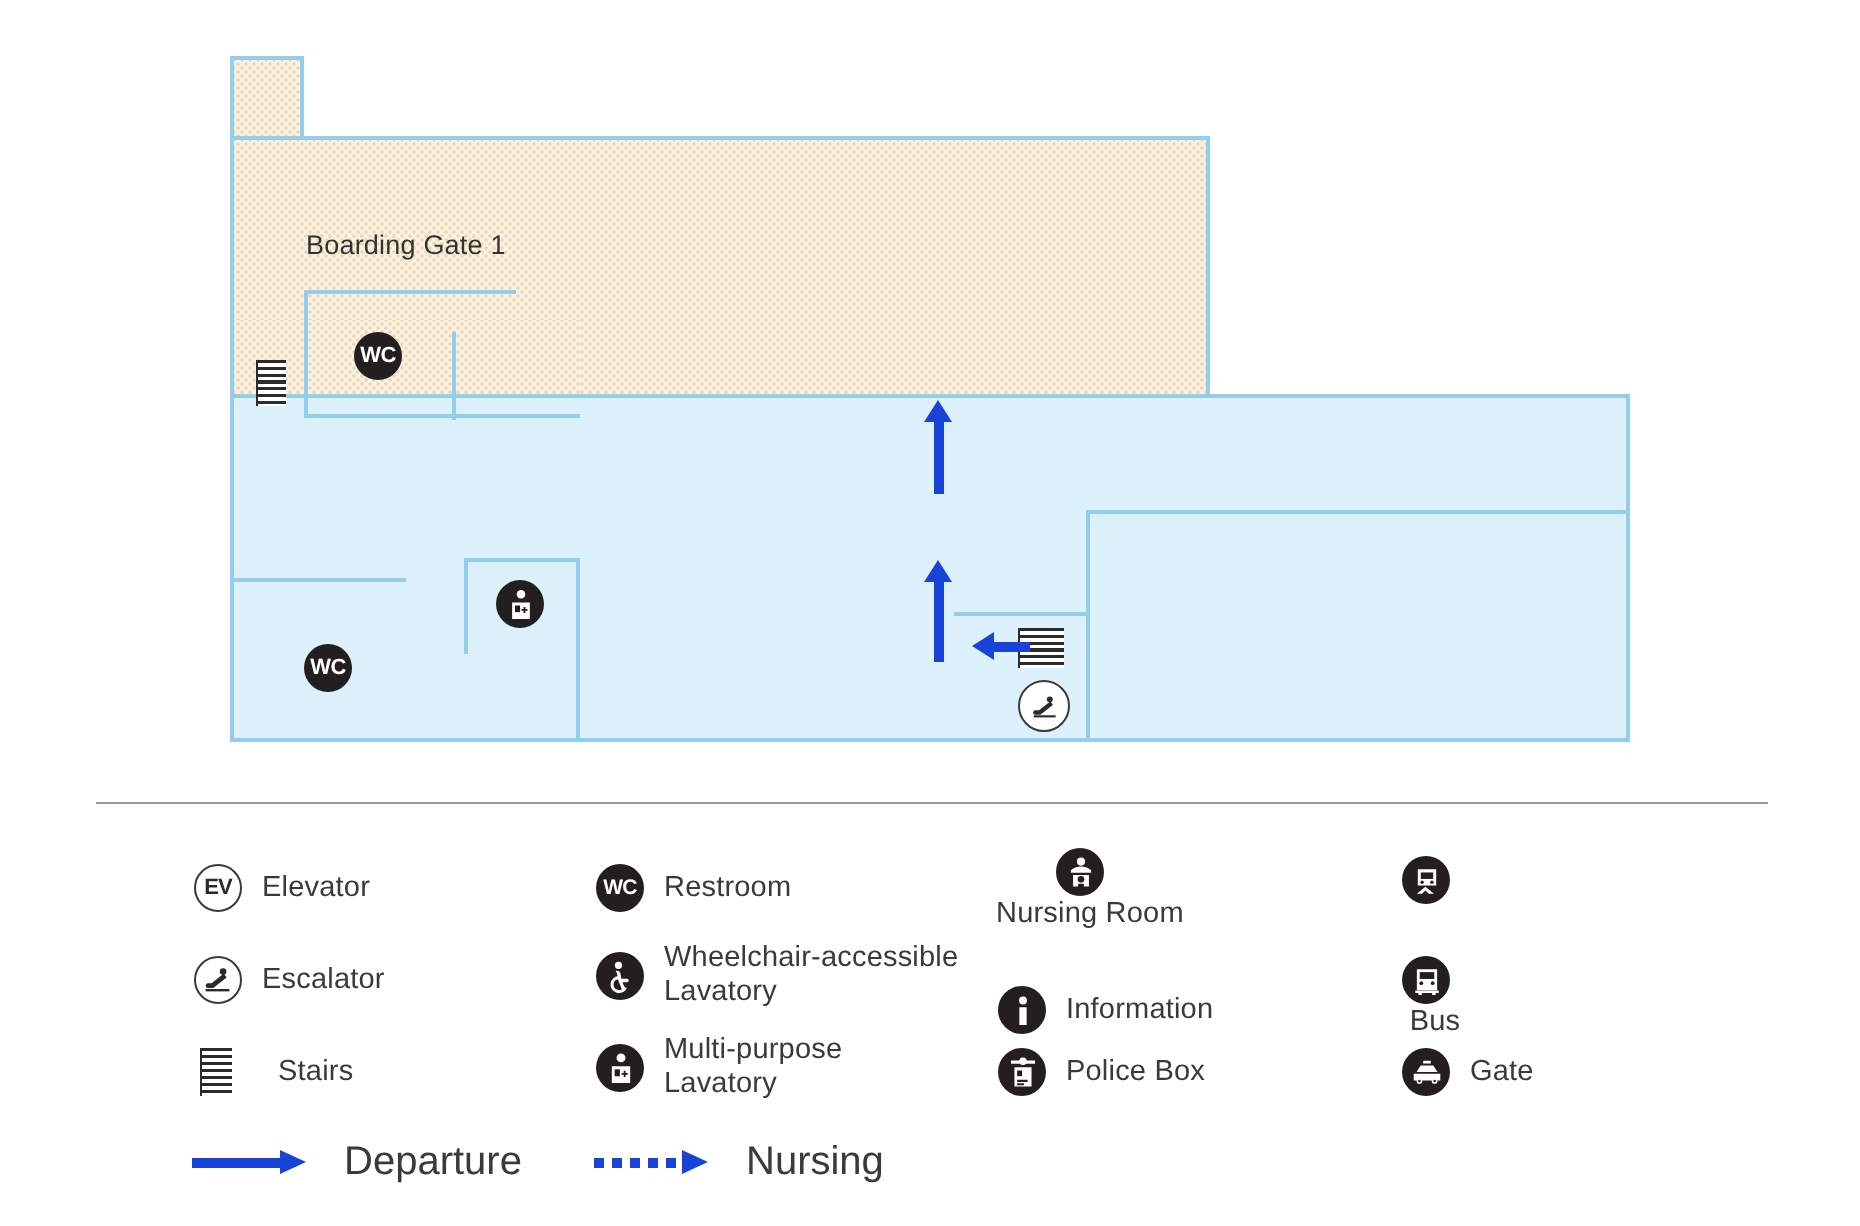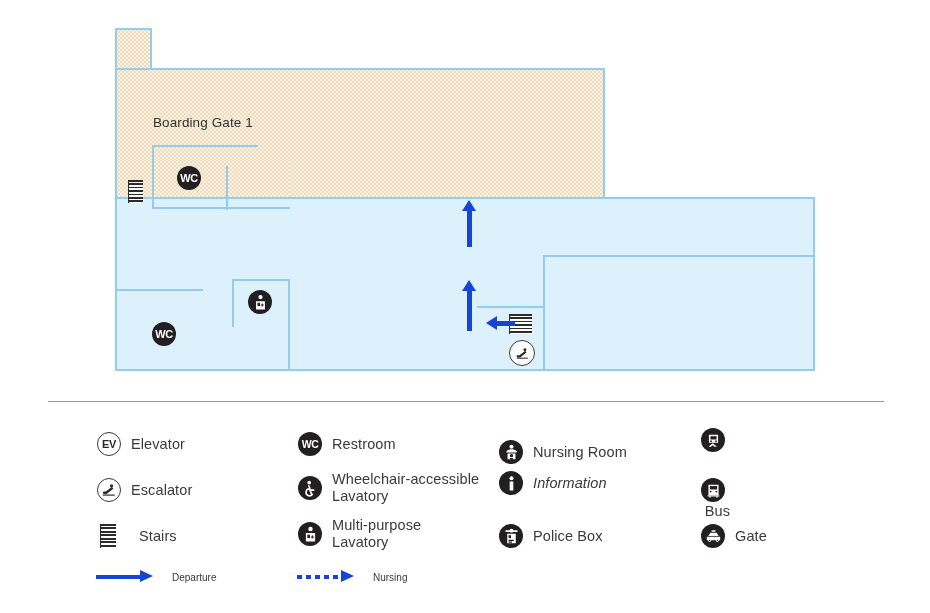--- a/index.html
+++ b/index.html
@@ -209,21 +209,21 @@
        to right, #1744d6 0, #1744d6 5px, transparent 5px, transparent 9px);
   }
   .leg-head {
     position: absolute; left: 44px; top: 0;
     width: 0; height: 0;
     border-top: 6.8px solid transparent;
     border-bottom: 6.8px solid transparent;
     border-left: 13px solid #1744d6;
   }
   .leg-arrow-label {
-    font-size: 10px; color: #3a3a3a; white-space: pre;
+    font-size: 20px; color: #3a3a3a; white-space: pre;
   }
 </style>
 </head>
 <body>
 
 <div id="map-canvas">
 
   <div class="region beige bd-left bd-top bd-right" style="left:115px; top:28px; width:37px; height:42px;"></div>
 
   <div class="region beige bd-left bd-top bd-right" style="left:115px; top:68px; width:490px; height:141px;"></div>
@@ -372,36 +372,36 @@
         </span>
       </span>
       <span class="legend-text">Multi-purpose
 Lavatory</span>
     </div>
 
   </div>
 
   <div class="legend-col" style="left:498px; width:200px;">
 
-    <div class="legend-item" style="top:24px;">
+    <div class="legend-item" style="top:8px;flex-direction:column;">
       <span class="legend-icon">
         <span class="ico-solid">
           <svg width="19" height="19" viewBox="0 0 24 24" aria-hidden="true">
             <circle cx="12" cy="4.8" r="2.6" fill="#ffffff"></circle>
             <path d="M5.6 10.3c1.5-1.6 3.9-2.4 6.4-2.4s4.9.8 6.4 2.4v1.6H5.6z" fill="#ffffff"></path>
             <path d="M7 13.2h10v7.4H7z" fill="#ffffff"></path>
             <circle cx="12" cy="16" r="2.1" fill="#231f20"></circle>
             <path d="M10.2 18.8h3.6v2.2h-3.6z" fill="#231f20"></path>
           </svg>
         </span>
       </span>
       <span class="legend-text">Nursing Room</span>
     </div>
 
-    <div class="legend-item" style="top:55px;font-style:italic;">
+    <div class="legend-item" style="top:77px;">
       <span class="legend-icon">
         <span class="ico-solid">
           <svg width="19" height="19" viewBox="0 0 24 24" aria-hidden="true">
             <circle cx="12" cy="5.4" r="2.5" fill="#ffffff"></circle>
             <path d="M9.7 9.6h4.6v11.2H9.7z" fill="#ffffff"></path>
           </svg>
         </span>
       </span>
       <span class="legend-text">Information</span>
     </div>

